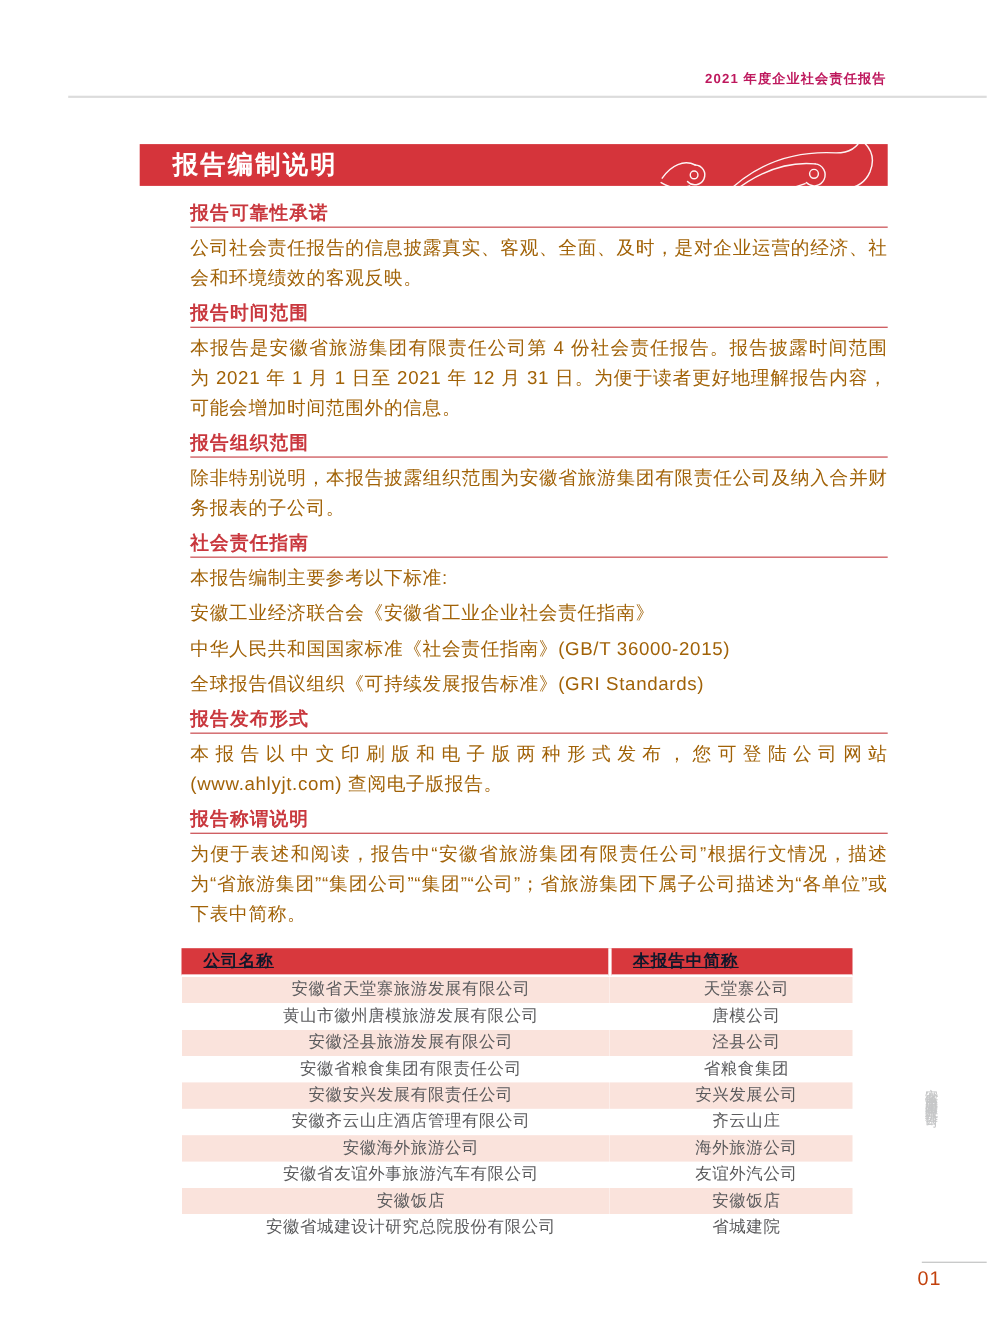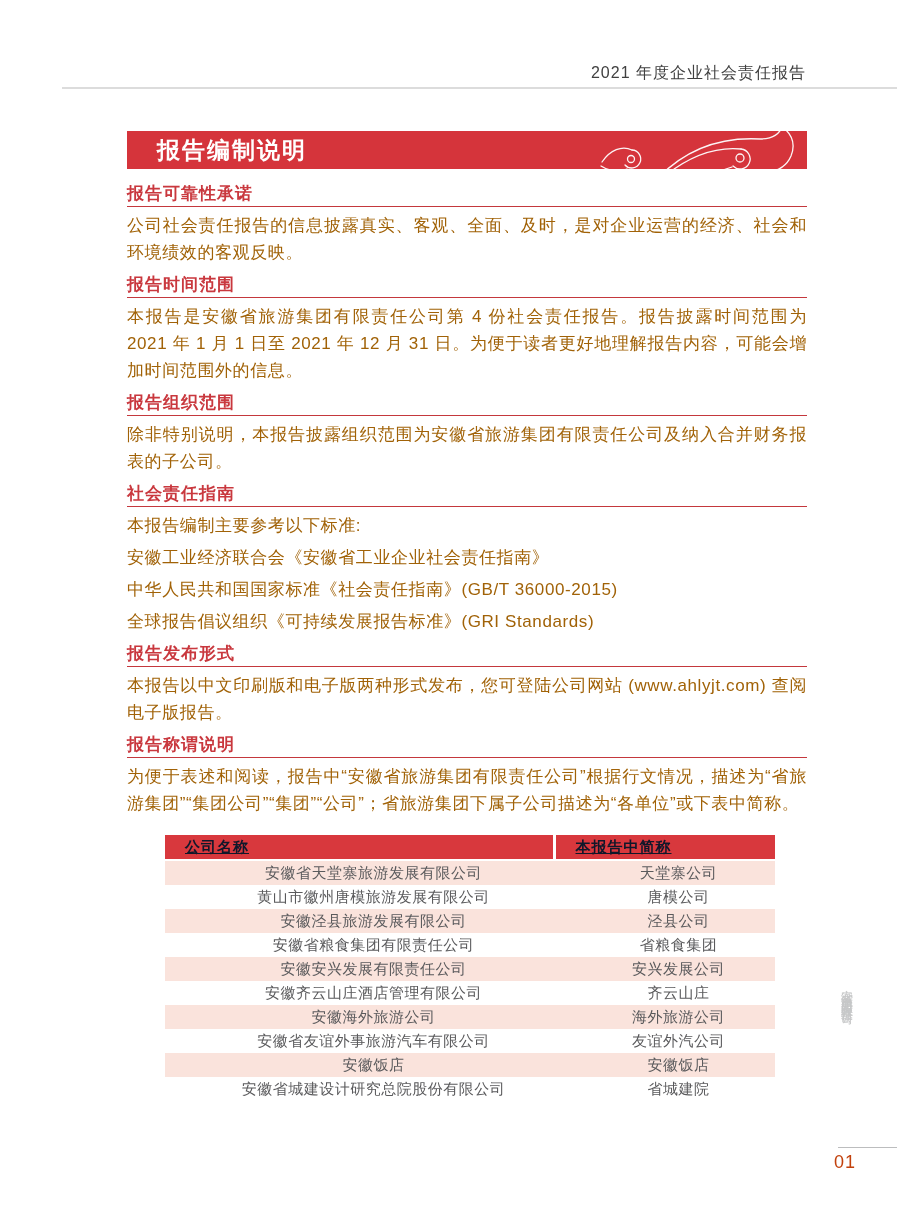--- a/index.html
+++ b/index.html
@@ -6,41 +6,41 @@
   body {
     width:900px; height:1222px; position:relative; background:#ffffff;
     font-family:"Liberation Sans","DejaVu Sans",sans-serif;
     -webkit-font-smoothing:antialiased;
   }
   .page { position:absolute; inset:0; overflow:hidden; }
 
   
   .running-header {
     position:absolute; top:63px; right:94px;
-    font-size:16px; letter-spacing:1px; color:#404040; font-weight:normal;
+    font-size:12px; letter-spacing:1px; color:#be185d; font-weight:bold;
   }
   .running-header-rule {
     position:absolute; top:87px; left:62px; width:835px; height:2px;
     background:#dcdcdc;
   }
 
   
   .content { position:absolute; left:127px; top:131px; width:680px; }
 
   .banner {
     position:relative; height:38px; background:var(--accent,#d5343b);
     margin-bottom:16px; overflow:visible;
   }
   .banner-title {
     position:absolute; left:30px; top:50%; transform:translateY(-50%);
     color:#ffffff; font-size:23px; font-weight:bold; letter-spacing:2px;
   }
   .banner-cloud { position:absolute; right:8px; top:-9px; }
 
-  .section { margin-bottom:10px; }
+  .section { margin-bottom:10px;margin-left:46px; }
   .section h3 {
     margin:0; font-size:17px; line-height:18px; font-weight:bold;
     color:var(--heading,#c9383e); letter-spacing:1px;
     padding-bottom:3px; border-bottom:1px solid #c4383d;
   }
   .section p {
     margin:5px 0 0 0; font-size:17px; line-height:27px;
     color:#a16207; letter-spacing:0.6px; text-align:justify;
   }
 

